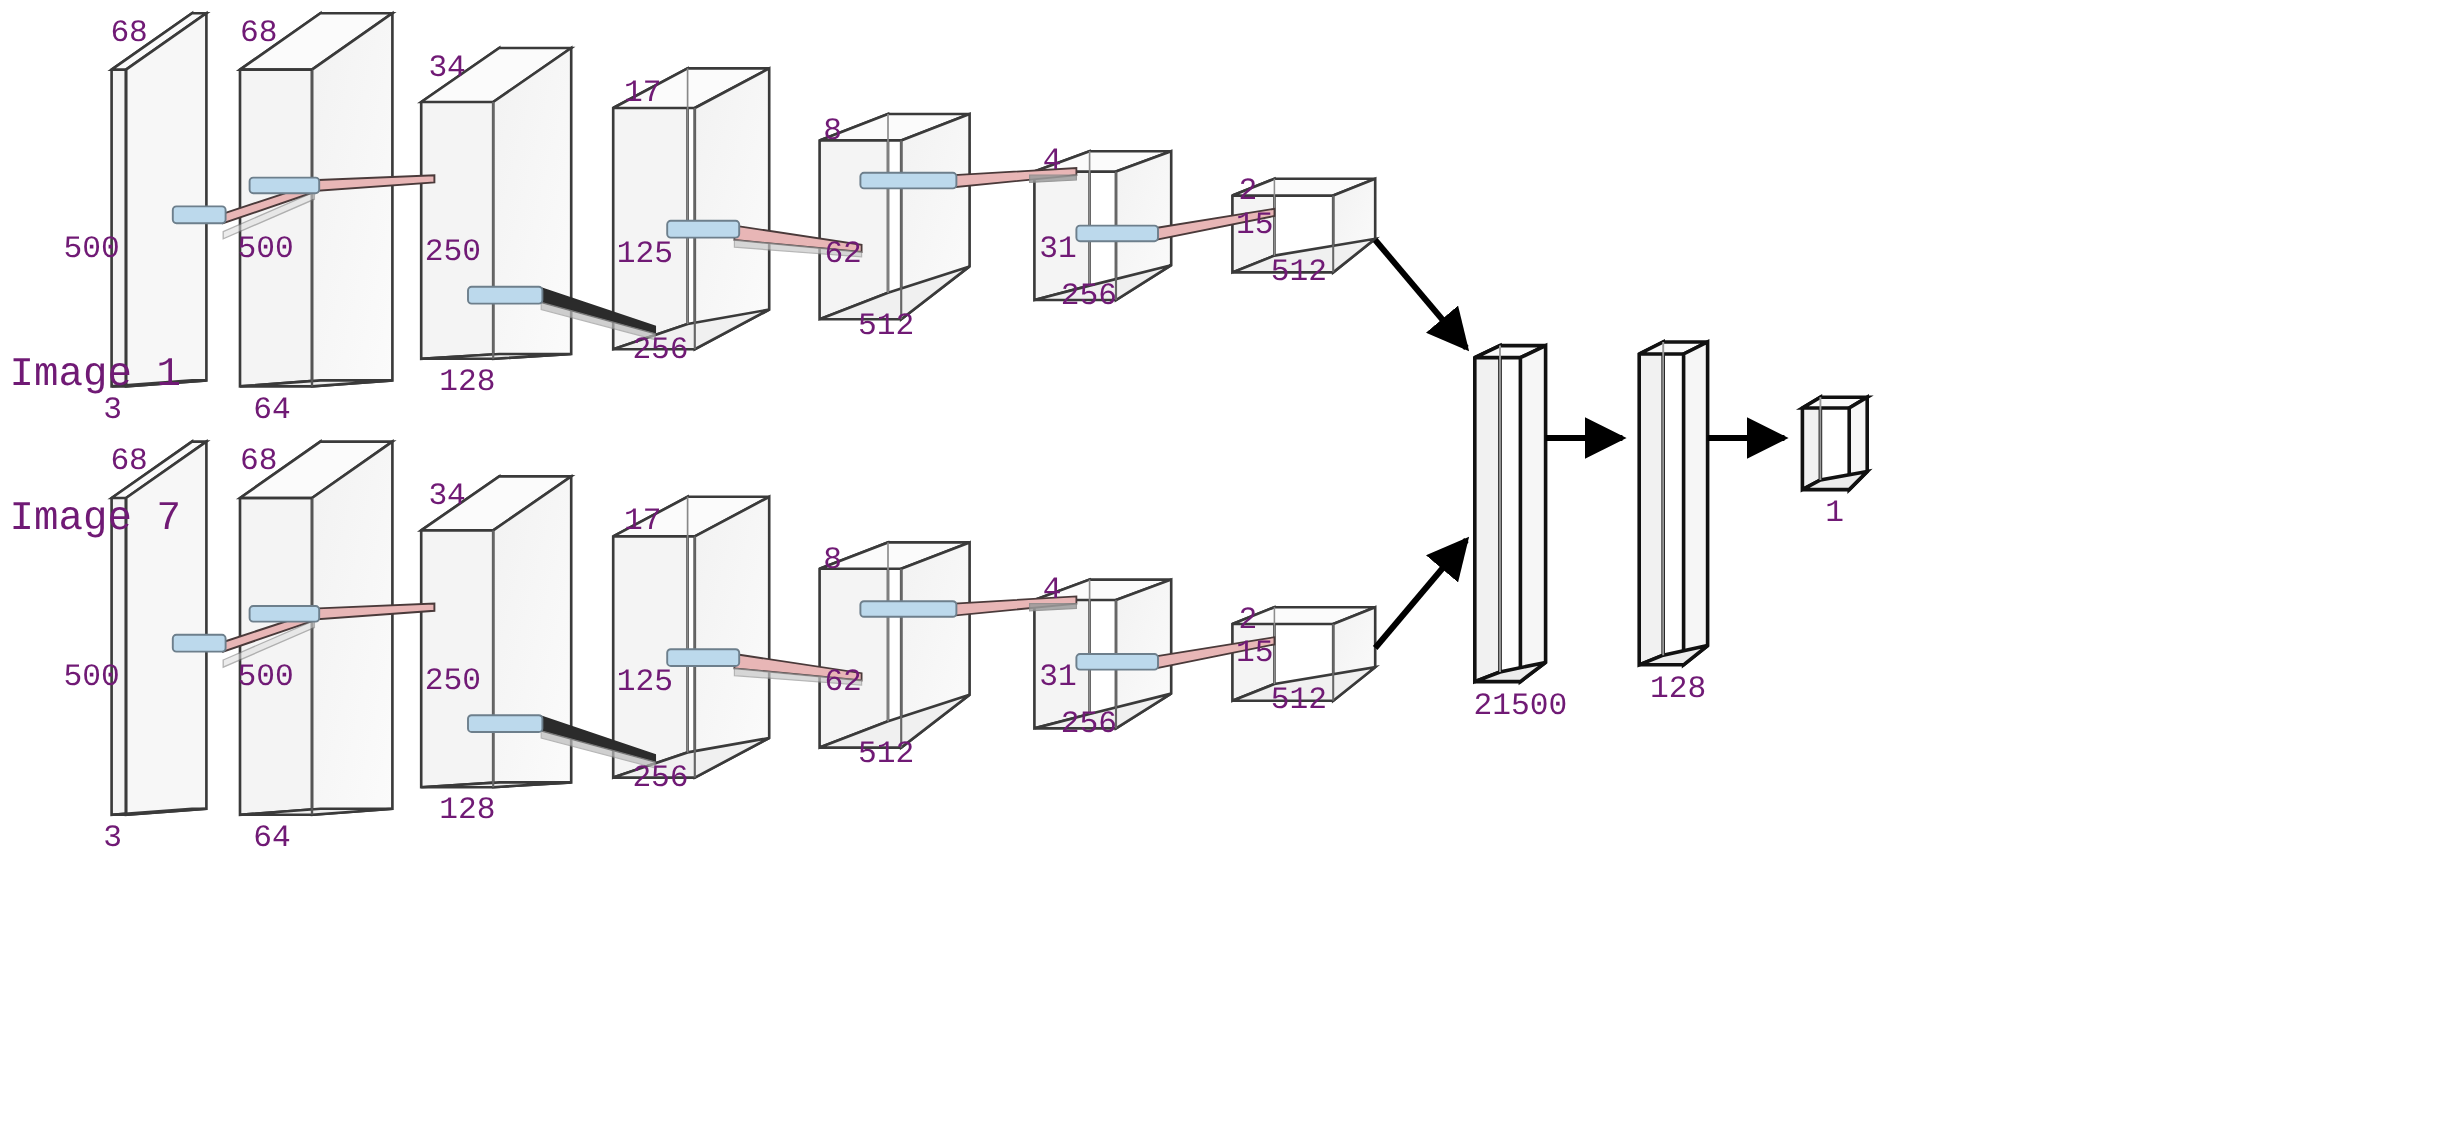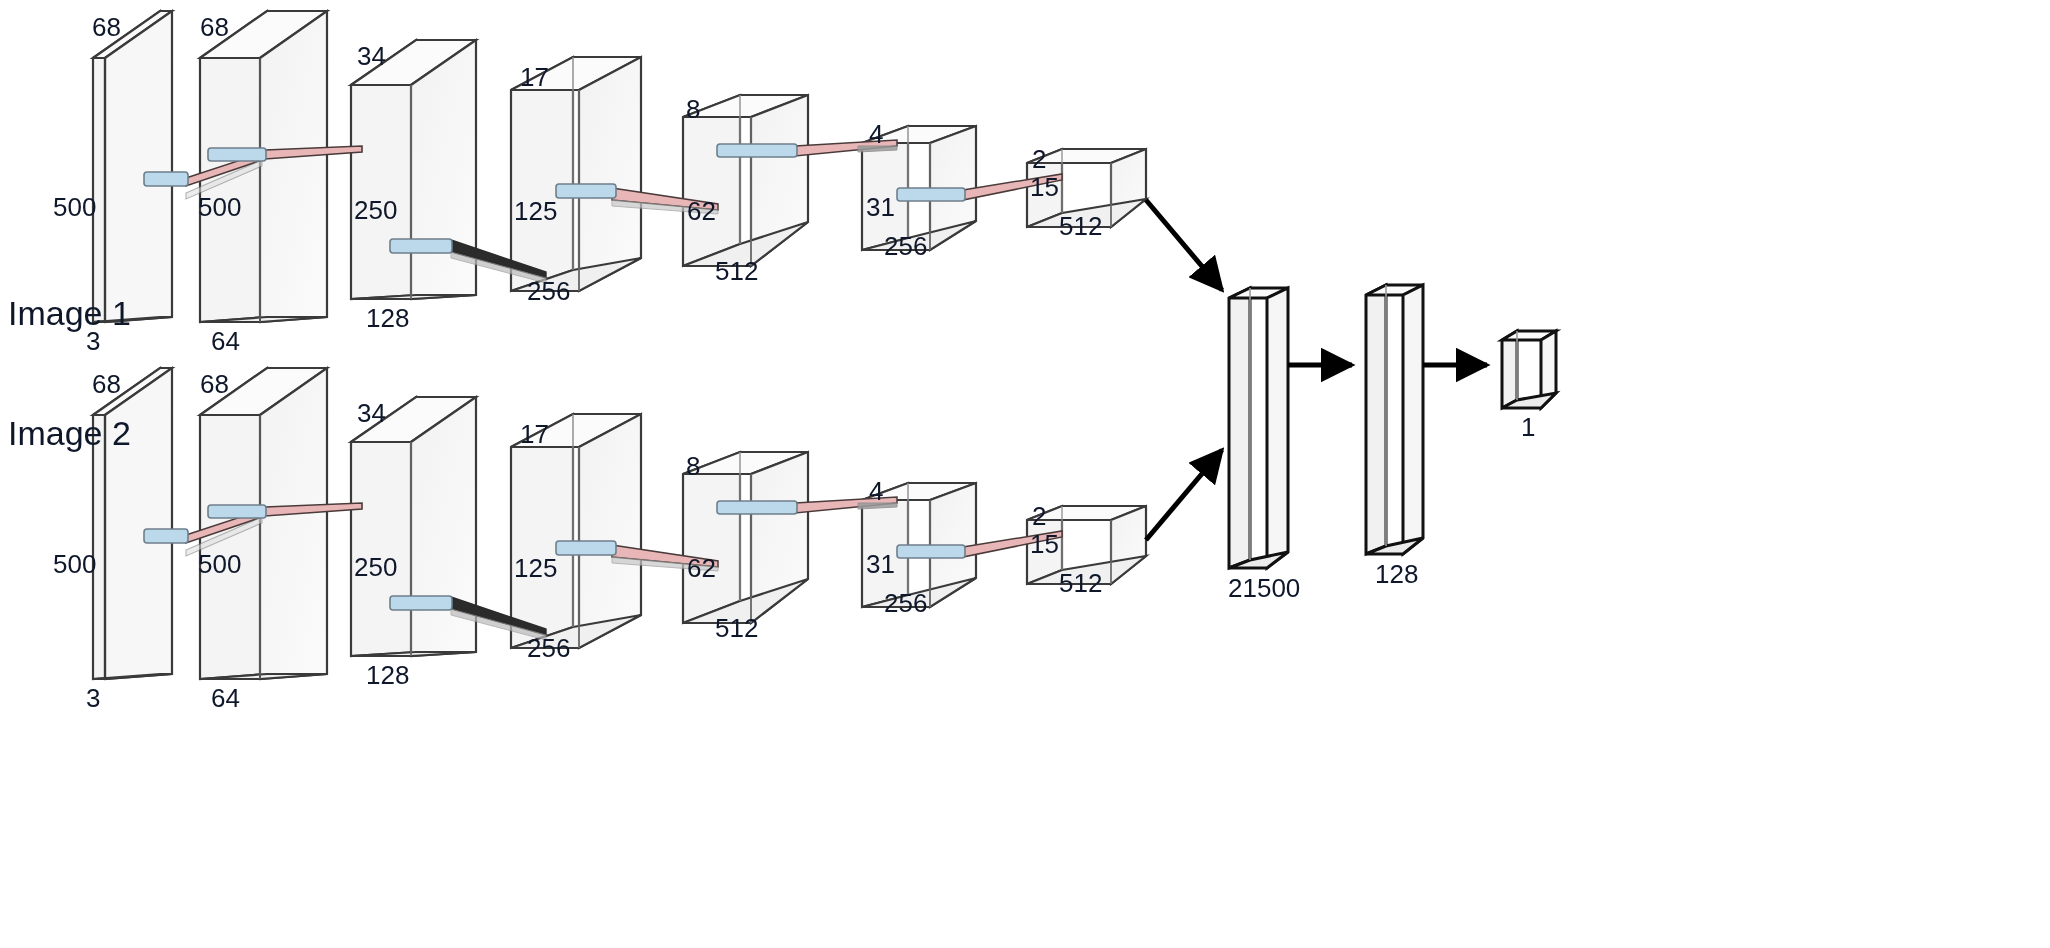--- a/index.html
+++ b/index.html
@@ -1,21 +1,21 @@
 <!DOCTYPE html>
 <html><head>
 <meta charset="utf-8">
 <style>
   html,body{margin:0;padding:0;background:#ffffff;}
   body{width:2050px;height:948px;overflow:hidden;
        font-family:"Liberation Sans","DejaVu Sans",sans-serif;}
   #stage{position:relative;width:2050px;height:948px;background:#fff;}
   svg#diagram{position:absolute;left:0;top:0;width:2050px;height:948px;}
-  .lbl{position:absolute;color:#0f172a;white-space:nowrap;font-weight:400;
-       font-family:Liberation Sans, sans-serif;}
+  .lbl{position:absolute;color:#701a75;white-space:nowrap;font-weight:400;
+       font-family:Liberation Mono, monospace;}
   .lbl-dim{font-size:26px;}
   .lbl-big{font-size:34px;}
 </style>
 </head>
 <body>
 
 <div id="stage">
 
 <svg id="diagram" viewBox="0 0 2050 948">
   <defs>
@@ -291,21 +291,21 @@
 <div class="lbl lbl-dim" style="left:715px;top:256px;">512</div>
 
 <div class="lbl lbl-dim" style="left:869px;top:119px;">4</div>
 <div class="lbl lbl-dim" style="left:866px;top:192px;">31</div>
 <div class="lbl lbl-dim" style="left:884px;top:231px;">256</div>
 
 <div class="lbl lbl-dim" style="left:1032px;top:144px;">2</div>
 <div class="lbl lbl-dim" style="left:1030px;top:172px;">15</div>
 <div class="lbl lbl-dim" style="left:1059px;top:211px;">512</div>
 
-<div class="lbl lbl-big" style="left:8px;top:414px;">Image 2</div>
+<div class="lbl lbl-big" style="left:8px;top:414px;">Image 7</div>
 
 <div class="lbl lbl-dim" style="left:92px;top:369px;">68</div>
 <div class="lbl lbl-dim" style="left:53px;top:549px;">500</div>
 <div class="lbl lbl-dim" style="left:86px;top:683px;">3</div>
 
 <div class="lbl lbl-dim" style="left:200px;top:369px;">68</div>
 <div class="lbl lbl-dim" style="left:198px;top:549px;">500</div>
 <div class="lbl lbl-dim" style="left:211px;top:683px;">64</div>
 
 <div class="lbl lbl-dim" style="left:357px;top:398px;">34</div>

